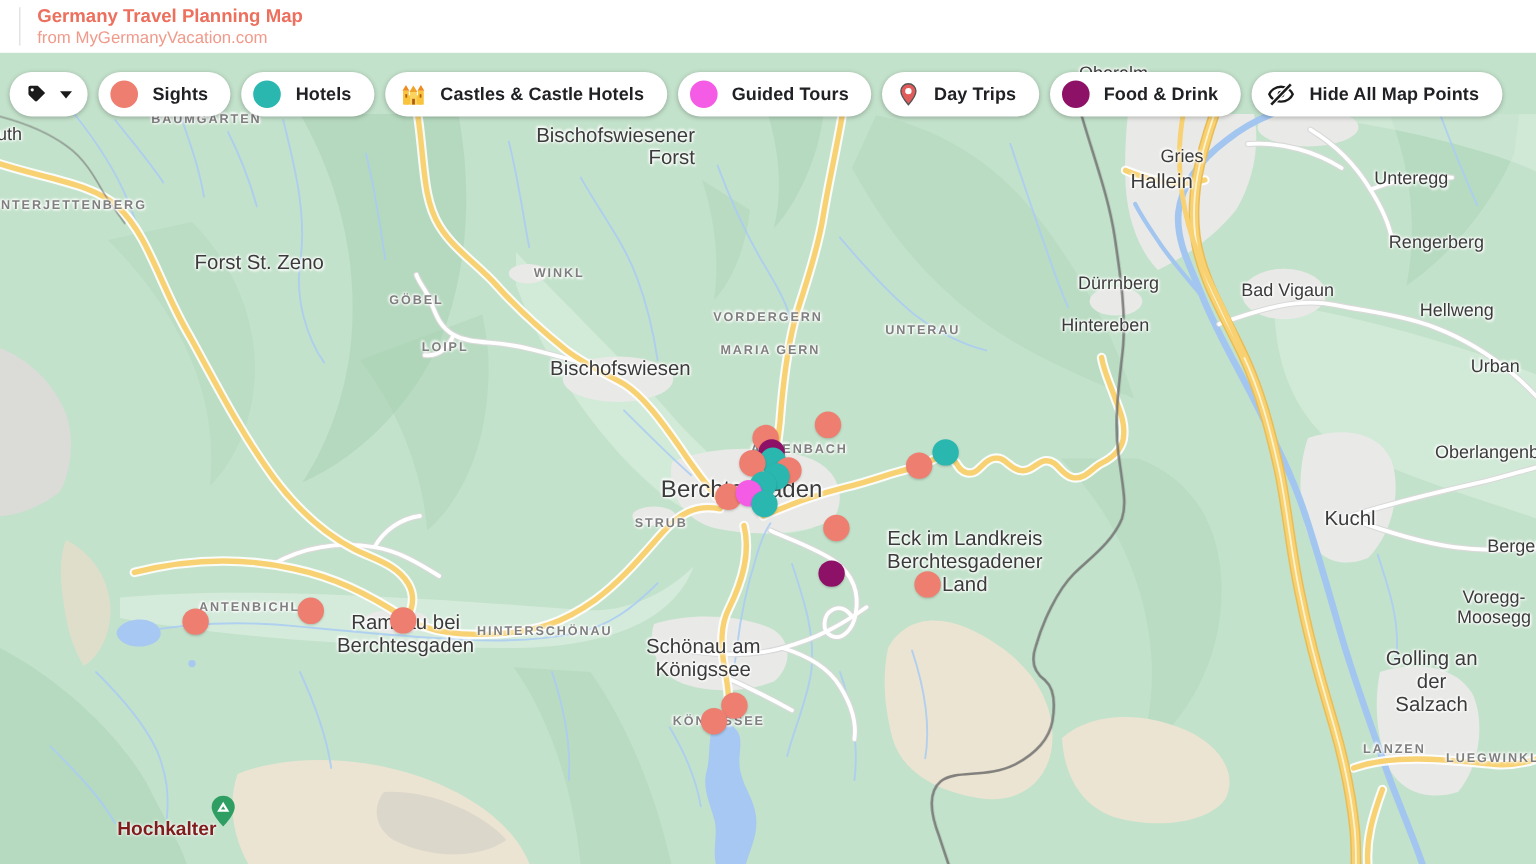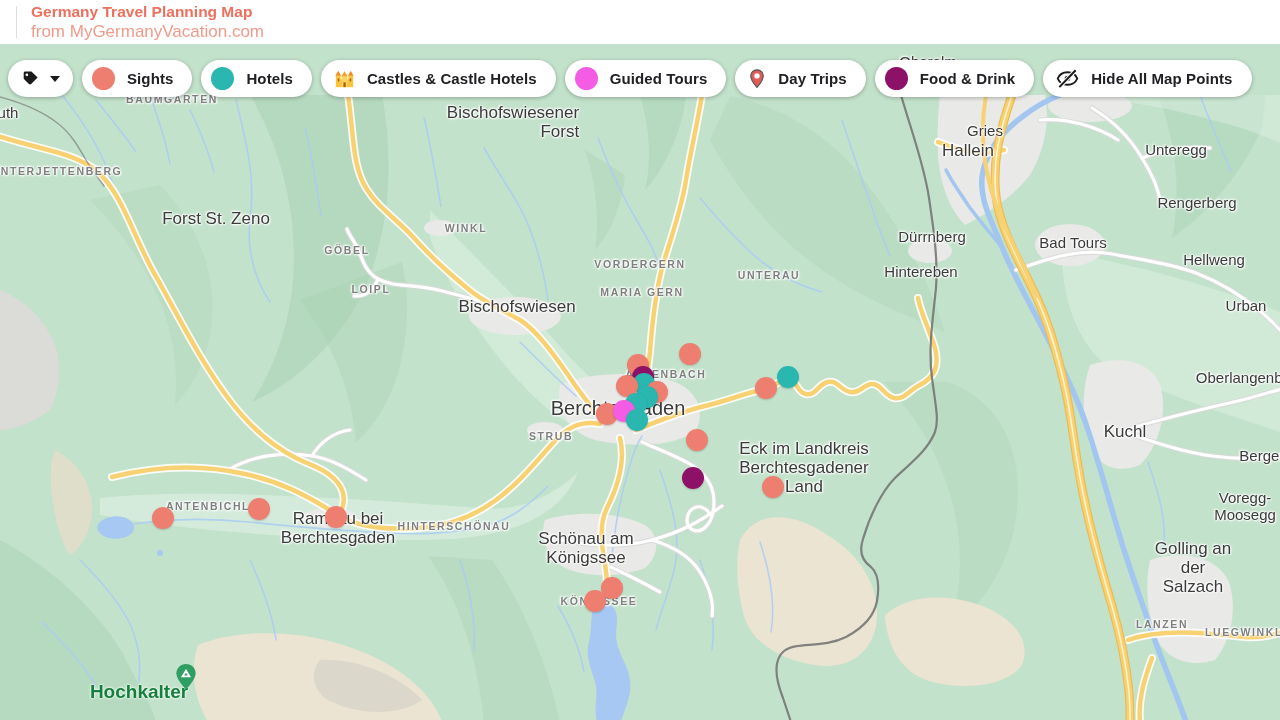--- a/index.html
+++ b/index.html
@@ -9,33 +9,33 @@
     display:flex;align-items:center;}
   .brand{display:flex;align-items:flex-start;margin-left:28px;}
   .brand-text{line-height:1;}
   .brand-line1{font-size:13px;font-weight:700;letter-spacing:.5px;}
   .b-my{color:#5d5d5d;} .b-ger{color:#f0854b;}
   .brand-line2{font-size:13px;font-weight:700;color:#f0854b;letter-spacing:3.2px;margin-top:2px;}
   .brand-tag{font-size:6.5px;color:#eda869;text-align:right;margin-top:2px;letter-spacing:.4px;}
   .pretzel{margin-left:-2px;margin-top:1px;}
   .divider{width:1px;height:32px;background:#ddd;margin:0 14px 0 16px;}
   .map-title{font-size:15.5px;font-weight:700;color:#ed6f5d;line-height:1.25;}
-  .map-subtitle{font-size:17px;color:#f09a8b;line-height:1.25;}
+  .map-subtitle{font-size:14px;color:#f09a8b;line-height:1.25;}
   
   .map{position:absolute;left:0;top:0;width:1280px;height:720px;background:#c3e2cb;overflow:hidden;}
   .mapsvg{position:absolute;left:0;top:0;z-index:1;}
   .lbl{position:absolute;transform:translate(-50%,-50%);z-index:2;white-space:pre-line;text-align:center;
     color:#3b3b3b;line-height:1.12;
     text-shadow:0 0 2px #fff,0 0 3px #fff,1px 1px 2px #fff,-1px -1px 2px #fff;pointer-events:none;}
   .area{font-size:10.5px;letter-spacing:1.6px;color:#7f7f7f;font-weight:700;}
   .town{font-size:15px;}
   .town-md{font-size:17px;text-align:right;}
   .town-lg{font-size:17px;}
   .town-xl{font-size:20px;}
-  .peak{font-size:19px;color:#15803d;font-weight:700;text-shadow:0 0 2px #fff,0 0 3px #fff;}
+  .peak{font-size:16px;color:#7f1d1d;font-weight:700;text-shadow:0 0 2px #fff,0 0 3px #fff;}
   .marker{position:absolute;width:22px;height:22px;border-radius:50%;z-index:3;
     transform:translate(-50%,-50%);box-shadow:0 1px 2px rgba(0,0,0,.18);}
   .peakpin{position:absolute;z-index:3;transform:translate(-50%,-82%);}
   
   .filter-bar{position:absolute;left:8px;top:60px;z-index:20;display:flex;gap:9px;align-items:center;}
   .pill{display:flex;align-items:center;height:37px;background:#fff;border:none;border-radius:19px;
     box-shadow:0 1px 4px rgba(0,0,0,.28);font-family:"Liberation Sans",sans-serif;
     font-size:15px;font-weight:700;color:#202124;letter-spacing:.1px;padding:0 19px;cursor:pointer;
     white-space:nowrap;}
   .pill .dot{width:23px;height:23px;border-radius:50%;margin:0 12px 0 -9px;flex:0 0 auto;}
@@ -215,21 +215,21 @@
       <span class="lbl area" style="left: 551px; top: 437px;">STRUB</span>
       <span class="lbl area" style="left: 208px; top: 507px;">ANTENBICHL</span>
       <span class="lbl area" style="left: 454px; top: 527px;">HINTERSCHÖNAU</span>
       <span class="lbl area" style="left: 599px; top: 602px;">KÖNIGSSEE</span>
       <span class="lbl area" style="left: 1162px; top: 625px;">LANZEN</span>
       <span class="lbl area" style="left: 1244px; top: 633px;">LUEGWINKL</span>
       <span class="lbl town" style="left: 985px; top: 131px;">Gries</span>
       <span class="lbl town-md" style="left: 968px; top: 151px;">Hallein</span>
       <span class="lbl town" style="left: 1176px; top: 150px;">Unteregg</span>
       <span class="lbl town" style="left: 1197px; top: 203px;">Rengerberg</span>
-      <span class="lbl town" style="left: 1073px; top: 243px;">Bad Tours</span>
+      <span class="lbl town" style="left: 1073px; top: 243px;">Bad Vigaun</span>
       <span class="lbl town" style="left: 1214px; top: 260px;">Hellweng</span>
       <span class="lbl town" style="left: 1246px; top: 306px;">Urban</span>
       <span class="lbl town" style="left: 932px; top: 237px;">Dürrnberg</span>
       <span class="lbl town" style="left: 921px; top: 272px;">Hintereben</span>
       <span class="lbl town-md" style="left: 1125px; top: 432px;">Kuchl</span>
       <span class="lbl town" style="left: 1250px; top: 378px;">Oberlangenberg</span>
       <span class="lbl town" style="left: 1266px; top: 456px;">Bergern</span>
       <span class="lbl town" style="left: 1245px; top: 507px;">Voregg-Moosegg</span>
       <span class="lbl town-md" style="left: 517px; top: 307px;">Bischofswiesen</span>
       <span class="lbl town" style="left: 928px; top: 62px;">Oberalm</span>

